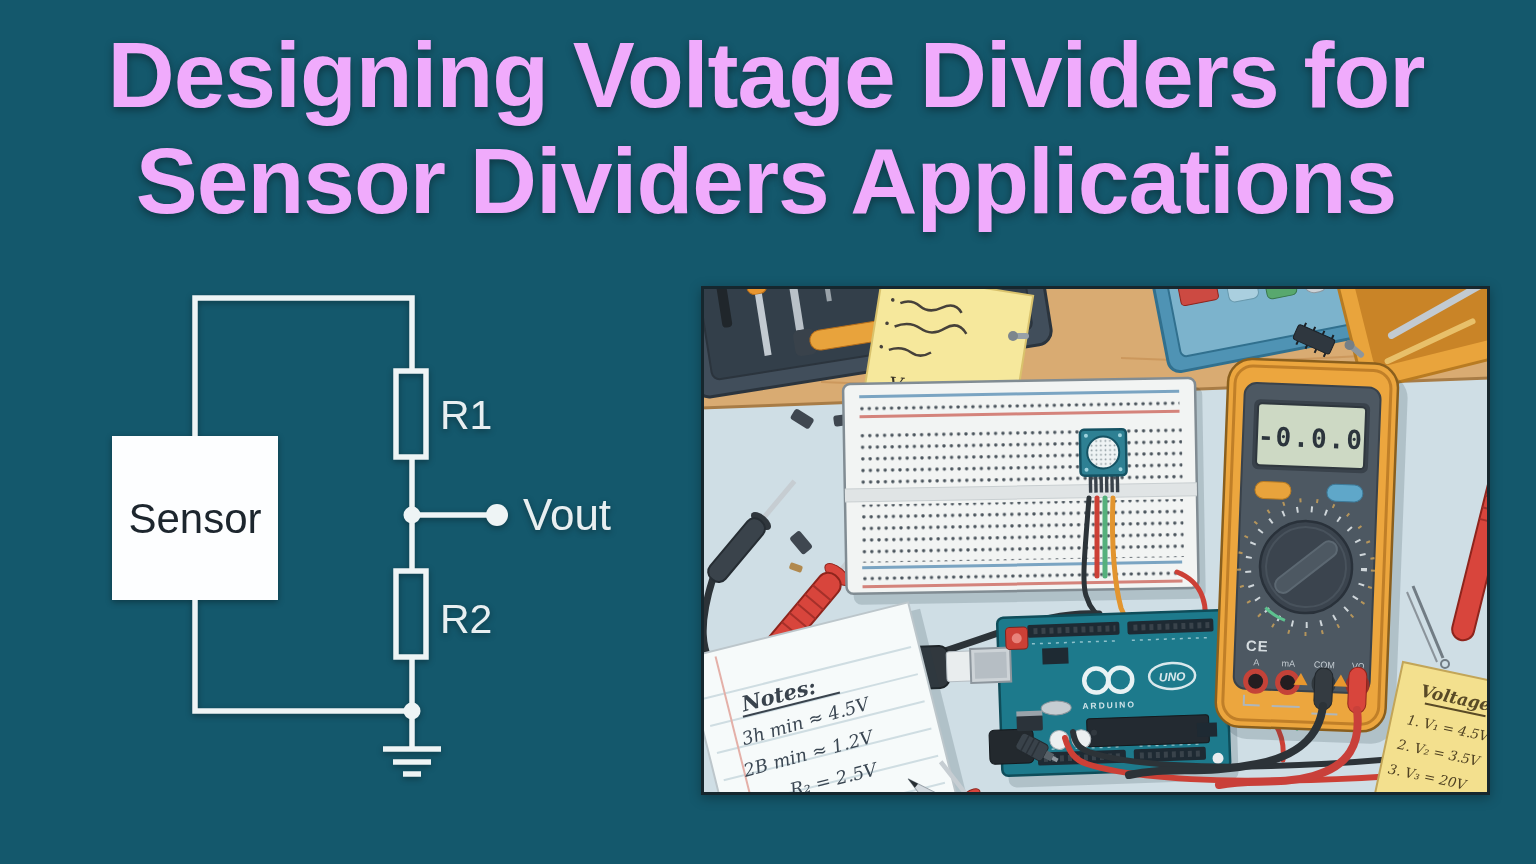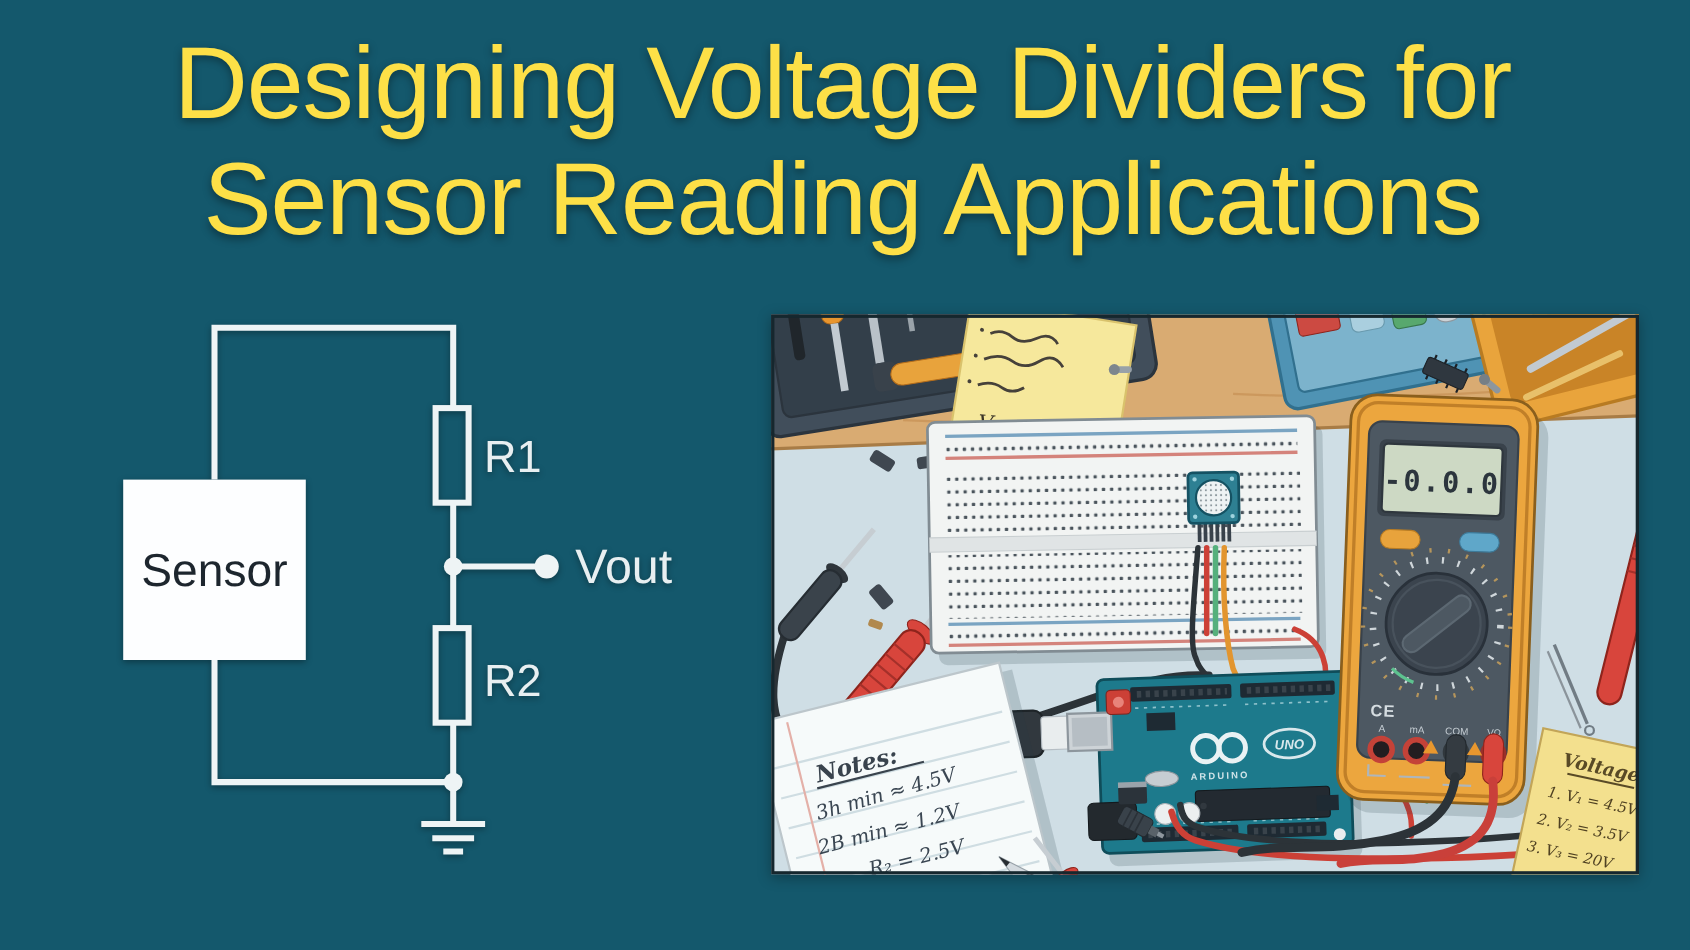--- a/index.html
+++ b/index.html
@@ -3,37 +3,37 @@
 <meta charset="utf-8">
 <style>
   html,body{margin:0;padding:0;}
   body{
     width:1536px;height:864px;overflow:hidden;position:relative;
     background:#14586c;
     font-family:"Liberation Sans", sans-serif;
   }
   .title{
     position:absolute;top:22px;left:0;width:1532px;margin:0;
-    text-align:center;color:#fde047;font-weight:400;
+    text-align:center;color:#f0abfc;font-weight:700;
     font-size:93px;line-height:106px;letter-spacing:-1px;
     text-shadow:0 3px 8px rgba(0,0,0,.38);
   }
   .circuit-svg{position:absolute;left:95px;top:283px;
     filter:drop-shadow(0 2px 3px rgba(0,0,0,.35));}
   .bench-svg{position:absolute;left:701px;top:286px;
     filter:drop-shadow(0 3px 6px rgba(0,0,0,.3));}
   text{font-family:"Liberation Sans", sans-serif;}
   .hand{font-family:"DejaVu Serif", serif;font-style:italic;}
   .lcd{font-family:"DejaVu Sans Mono", monospace;font-weight:bold;}
 </style>
 </head>
 <body>
 
 <h1 class="title"><span>Designing Voltage Dividers for</span><br>
-<span>Sensor Reading Applications</span></h1>
+<span>Sensor Dividers Applications</span></h1>
 
 <svg class="circuit-svg" width="540" height="545" viewBox="0 0 540 545">
   <g stroke="#eef4f5" stroke-width="5.5" fill="none">
     <path d="M100,153 V15 H317 V88"></path>
     <path d="M317,174 V288"></path>
     <path d="M317,374 V428 H100 V317"></path>
     <path d="M317,232 H402"></path>
     <path d="M317,428 V466"></path>
     <path d="M288,466 H346"></path>
     <path d="M298,479 H336"></path>

